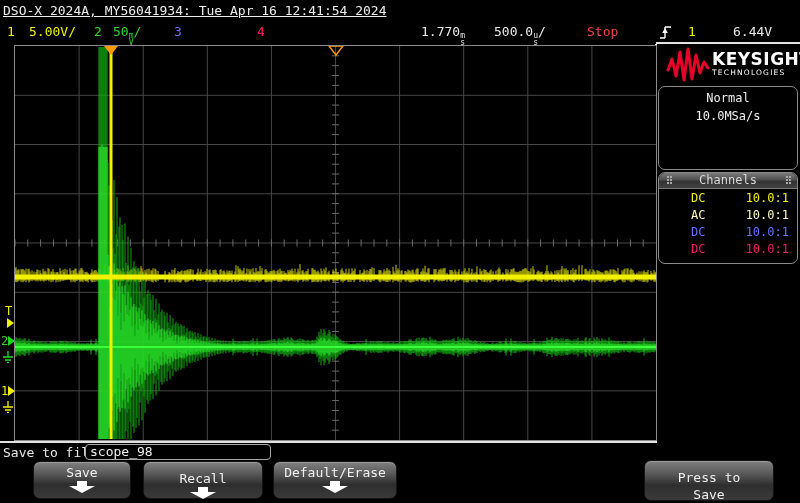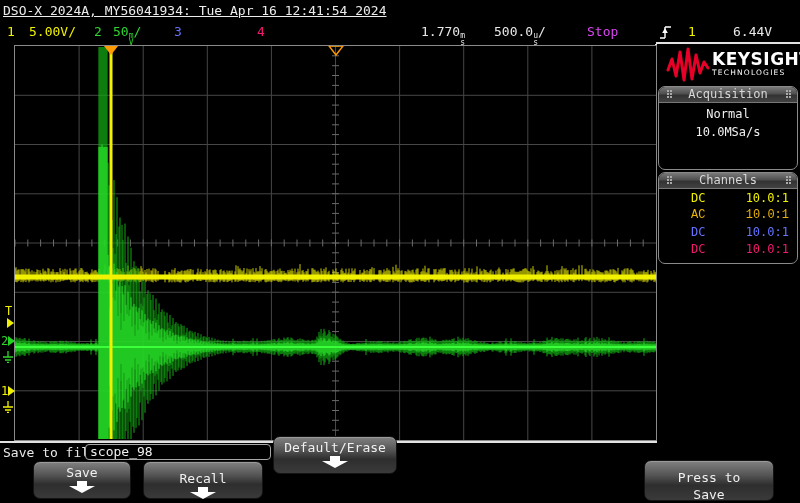--- a/index.html
+++ b/index.html
@@ -74,21 +74,21 @@
   <div class="abs sbtxt" style="left: 257px; top: 24px; color: rgb(240, 26, 110);">4</div>
 
   <div class="abs sbtxt" style="left:421px;top:24px;"><span>1.770</span><span class="stk">
         <i>m</i>
         <i>s</i>
       </span></div>
   <div class="abs sbtxt" style="left:494px;top:24px;"><span>500.0</span><span class="stk">
         <i>u</i>
         <i>s</i>
       </span><span>/</span></div>
-  <div class="abs sbtxt" style="left:587px;top:24px;color:#d946ef;">Stop</div>
+  <div class="abs sbtxt" style="left:587px;top:24px;color:#ef4444;">Stop</div>
 
   <div class="abs" style="left:660px;top:25px;">
     <svg width="13" height="15" viewBox="0 0 13 15">
         <path d="M0,13 H5 M5,13 V2 M5,2 H11" stroke="#fff" stroke-width="1.4" fill="none"></path>
         <polygon points="5,3 2.2,8 7.8,8" fill="#fff"></polygon>
       </svg>
   </div>
   <div class="abs sbtxt" style="left: 688px; top: 24px; color: rgb(240, 240, 0);">1</div>
   <div class="abs sbtxt" style="left:733px;top:24px;">6.44V</div>
 
@@ -133,40 +133,35 @@
       <svg width="44" height="38" viewBox="0 0 44 38" style="position:absolute;left:8px;top:1px;">
         <polyline points="2,24 6,13 10,30 14,6 18,34 22,3 26,33 30,9 34,27 38,16 42,22" fill="none" stroke="#e90029" stroke-width="3" stroke-linejoin="round" stroke-linecap="round"></polyline>
       </svg>
       <div style="position:absolute;left:54px;top:6px;">
         <div class="brand">KEYSIGHT</div>
         <div class="sub">TECHNOLOGIES</div>
       </div>
     </div>
 
     <div class="panel" style="top:42px;height:84px;">
-      <div class="panel-header">
-        <span class="grip l"></span>
-        <span>Acquisition</span>
-        <span class="grip r"></span>
-      </div>
       <div class="acq-line">Normal</div>
       <div class="acq-line">10.0MSa/s</div>
     </div>
 
     <div class="panel" style="top:128px;height:92px;">
       <div class="panel-header">
         <span class="grip l"></span>
         <span>Channels</span>
         <span class="grip r"></span>
       </div>
       <div class="chan-row" style="color: rgb(240, 240, 0);">
           <span>DC</span>
           <span>10.0:1</span>
         </div>
-      <div class="chan-row" style="color: #eab308; font-family: Liberation Mono, monospace;">
+      <div class="chan-row" style="color: #fef9c3;">
           <span>AC</span>
           <span>10.0:1</span>
         </div>
       <div class="chan-row" style="color: rgb(100, 114, 255);">
           <span>DC</span>
           <span>10.0:1</span>
         </div>
       <div class="chan-row" style="color: rgb(240, 26, 110);">
           <span>DC</span>
           <span>10.0:1</span>
@@ -178,21 +173,21 @@
   <div class="abs" id="filename-box">scope_98</div>
 
   <div class="softkey" style="left:33px;top:461px;width:98px;height:38px;padding-top:3px;">
     <div>Save</div>
     <div class="dn-arrow"></div>
   </div>
   <div class="softkey" style="left:143px;top:461px;width:120px;height:38px;padding-top:9px;">
     <div>Recall</div>
     <div class="dn-arrow"></div>
   </div>
-  <div class="softkey" style="left:273px;top:436px;width:124px;height:38px;padding-top:3px;">
+  <div class="softkey" style="left:273px;top:461px;width:124px;height:38px;padding-top:3px;">
     <div>Default/Erase</div>
     <div class="dn-arrow"></div>
   </div>
   <div class="softkey" style="left:644px;top:460px;width:130px;height:41px;padding-top:8px;line-height:17px;">
     <div>Press to</div>
     <div>Save</div>
   </div>
 </div>
 
 </body></html>

